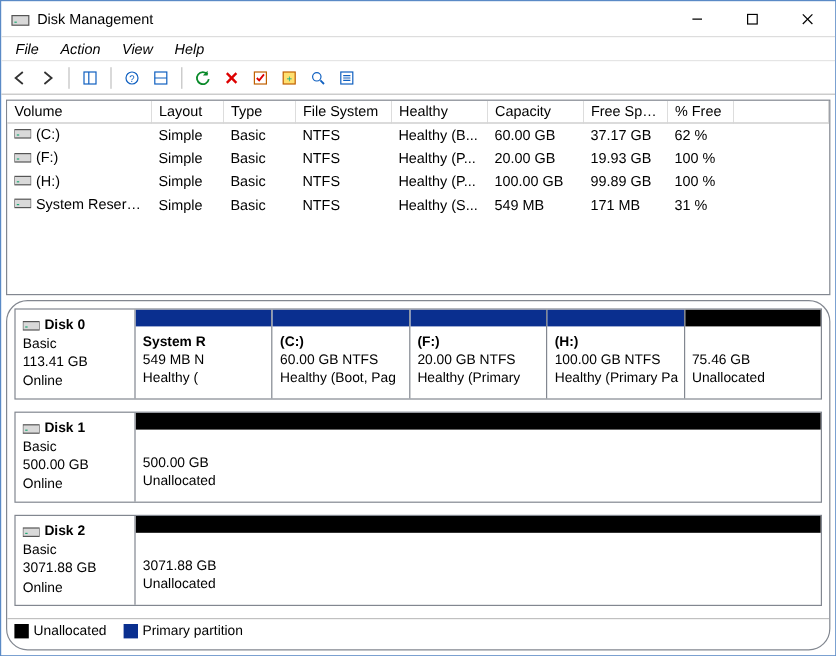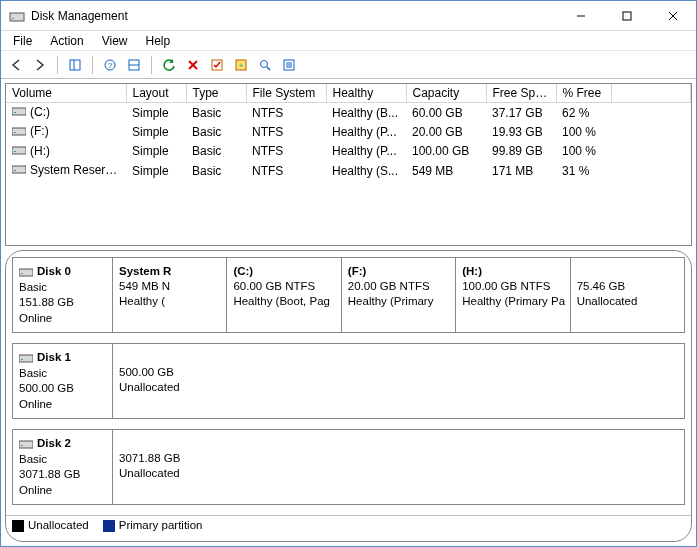--- a/index.html
+++ b/index.html
@@ -39,21 +39,21 @@
 
   
   .menubar {
     height: 20px;
     display: flex;
     align-items: center;
     padding: 0 4px;
     gap: 2px;
     border-bottom: 1px solid #e5e5e5;
   }
-  .menu-item { padding: 2px 8px; }
+  .menu-item { padding: 2px 8px; font-style: italic; }
 
   
   .toolbar {
     height: 28px;
     display: flex;
     align-items: center;
     padding: 2px 4px;
     gap: 2px;
     border-bottom: 1px solid #c0c0c0;
   }
@@ -114,21 +114,21 @@
   .disk-info .d-icon {
     display: inline-block; width: 14px; height: 12px; margin-right: 4px; vertical-align: middle;
   }
   .disk-info .d-name { font-weight: bold; }
   .disk-partitions {
     flex: 1; display: flex;
   }
   .partition {
     flex: 1;
     border-right: 1px solid #828790;
-    display: flex; 
+    display: flex; flex-direction: column;
     overflow: hidden;
   }
   .partition:last-child { border-right: none; }
   .part-bar { height: 14px; background: #0a2f8f; }
   .part-bar.unalloc { background: #000; }
   .part-body {
     padding: 6px 6px;
     font-size: 11.5px;
     line-height: 1.3;
     white-space: nowrap;
@@ -350,21 +350,21 @@
 
   <div class="pane pane-bottom">
     <div id="disk-container">
         <div class="disk-row">
           <div class="disk-info">
             <div><span class="d-icon"><svg width="14" height="12">
                   <rect x="0" y="3" width="14" height="7" fill="#d9d9d9" stroke="#555"></rect>
                   <rect x="2" y="7" width="2" height="1" fill="#2a7"></rect>
                 </svg></span><span class="d-name">Disk 0</span></div>
             <div>Basic</div>
-            <div>151.88 GB</div>
+            <div>113.41 GB</div>
             <div>Online</div>
           </div>
           <div class="disk-partitions">
             <div class="partition">
               <div class="part-bar "></div>
               <div class="part-body"><span class="p-label">System R</span><span>549 MB N</span><br><span>Healthy (</span></div>
             </div>
             <div class="partition">
               <div class="part-bar "></div>
               <div class="part-body"><span class="p-label">(C:)</span><span>60.00 GB NTFS</span><br><span>Healthy (Boot, Pag</span></div>

